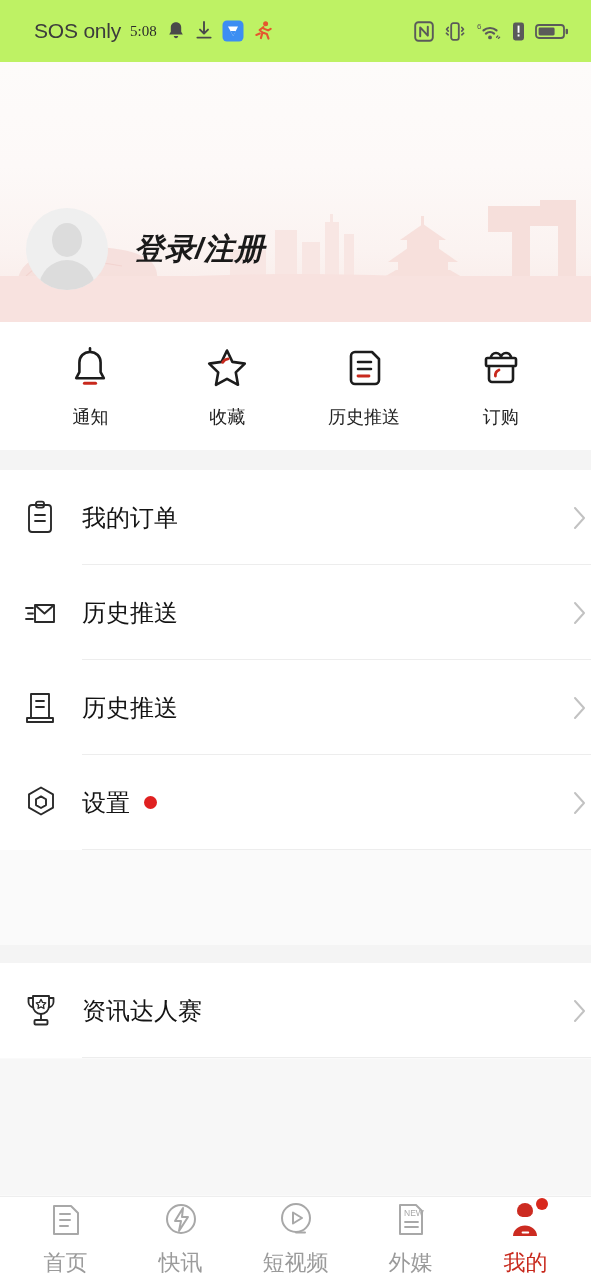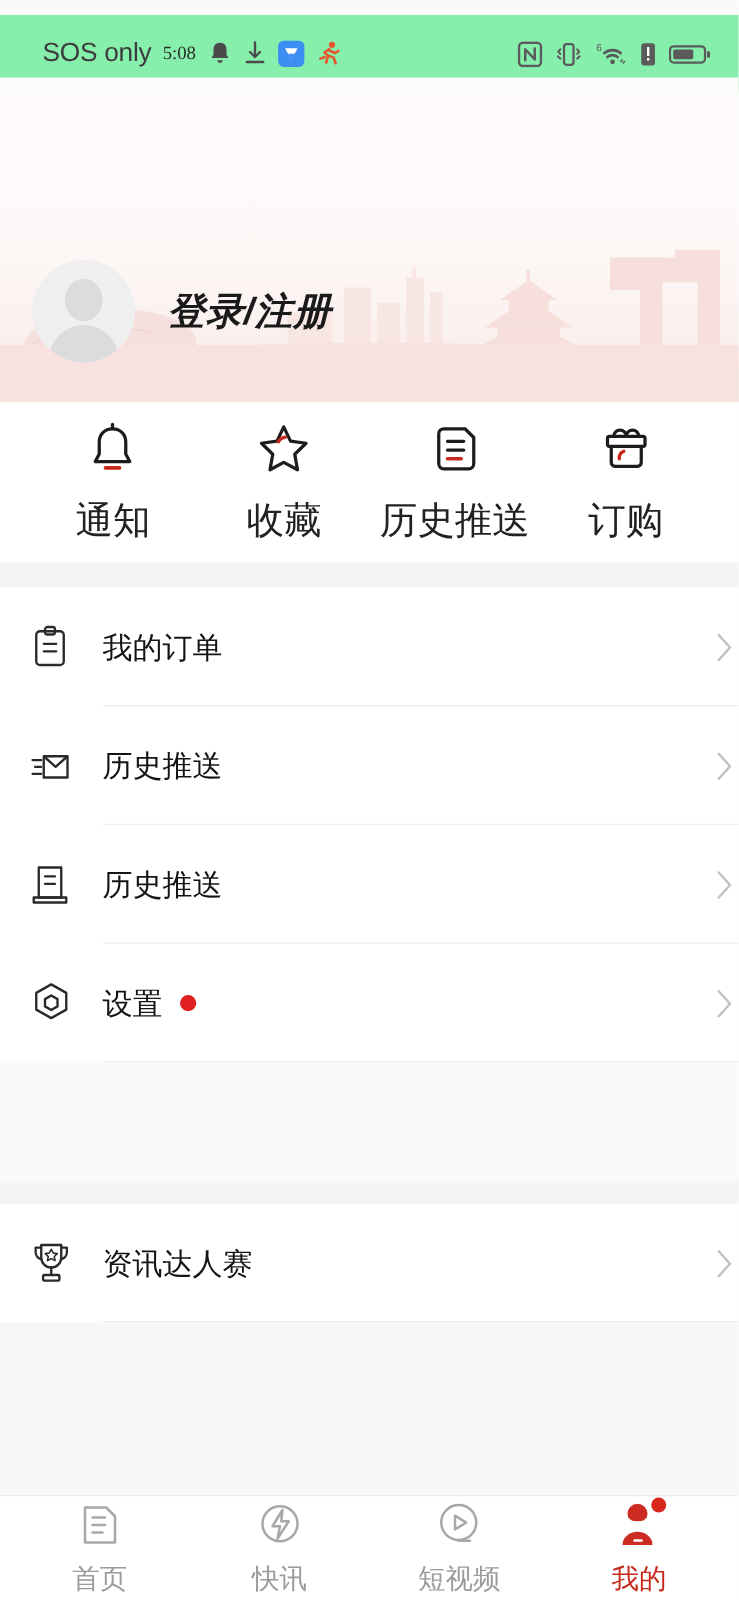--- a/index.html
+++ b/index.html
@@ -5,23 +5,23 @@
   * { margin:0; padding:0; box-sizing:border-box; }
   html, body {
     width:591px; height:1280px;
     font-family:"Liberation Sans","DejaVu Sans",sans-serif;
     background:#ffffff; overflow:hidden;
   }
   #app { position:relative; width:591px; height:1280px; background:#fafafa; }
 
   
   .statusbar{
-    position:absolute; top:12px; left:0; width:591px; height:62px;
+    position:absolute; top:0; left:0; width:591px; height:62px;
     display:flex; align-items:center; justify-content:space-between;
-    padding:0 22px 0 34px; background:#86efac;
+    padding:0 22px 0 34px; background:#bef264;
   }
   .sb-left{ display:flex; align-items:center; gap:9px; }
   .sb-carrier{ font-size:21px; color:#3c3c3c; letter-spacing:-0.2px; }
   .sb-time{ font-size:15px; color:#2b2b2b; letter-spacing:0px;font-family:Liberation Serif, serif; }
   .sb-right{ display:flex; align-items:center; gap:9px; }
   .ic{ display:block; }
 
   
   .header{
     position:absolute; top:62px; left:0; width:591px; height:260px;
@@ -60,21 +60,21 @@
   .quick-row{
     display:flex; width:100%; height:100%;
     align-items:center; justify-content:space-around;
     padding:0 22px;
   }
   .qa{
     display:flex; flex-direction:column; align-items:center;
     gap:13px; width:120px;
   }
   .qa-ico{ height:48px; display:flex; align-items:center; justify-content:center; }
-  .qa-lb{ font-size:30px; color:#222222; }
+  .qa-lb{ font-size:18px; color:#222222; }
 
   
   .gap{ position:absolute; left:0; width:591px; background:#f4f4f4; }
 
   
   .menu{ position:absolute; left:0; width:591px; background:#ffffff; }
   .row{
     position:relative; display:flex; align-items:center;
     height:95px; padding-left:24px; 
   }
@@ -422,20 +422,30 @@
       <div class="tab-ico">
         <svg width="38" height="40" viewBox="0 0 38 40">
           <circle cx="19" cy="18" r="14" fill="none" stroke="#a8a8a8" stroke-width="2"></circle>
           <path d="M16 12.5l9 5.5-9 5.5z" fill="none" stroke="#a8a8a8" stroke-width="2" stroke-linejoin="round"></path>
           <path d="M19 32.5h9" stroke="#a8a8a8" stroke-width="2" stroke-linecap="round"></path>
         </svg>
       </div>
       <span class="tab-lb">短视频</span>
     </div>
 
+    <div class="tab">
+      <div class="tab-ico">
+        <svg width="36" height="40" viewBox="0 0 36 40">
+          <path d="M7 5h16l6 6v23H7z" fill="none" stroke="#a8a8a8" stroke-width="2" stroke-linejoin="round"></path>
+          <text x="11" y="16" font-family="Liberation Sans, sans-serif" font-size="8.5" fill="#a8a8a8">NEW</text>
+          <path d="M12 22h13M12 27h13" stroke="#a8a8a8" stroke-width="1.8" stroke-linecap="round"></path>
+        </svg>
+      </div>
+      <span class="tab-lb">外媒</span>
+    </div>
 
     <div class="tab active">
       <div class="tab-ico">
         <svg width="40" height="40" viewBox="0 0 40 40">
           <path d="M11 11a8 8 0 0116 0 8 8 0 01-16 0z" fill="#cc2b21"></path>
           <path d="M11.6 15.6c2.2 3.4 12.6 3.4 14.8 0" stroke="#ffffff" stroke-width="2.4" fill="none" stroke-linecap="round"></path>
           <path d="M7 36c0-6.4 5.8-10.6 12-10.6S31 29.6 31 36z" fill="#cc2b21"></path>
           <rect x="15.6" y="31.4" width="7.6" height="2" rx="1" fill="#ffffff"></rect>
         </svg>
         <span class="tab-dot" style="right:-2px;top:-1px;"></span>

